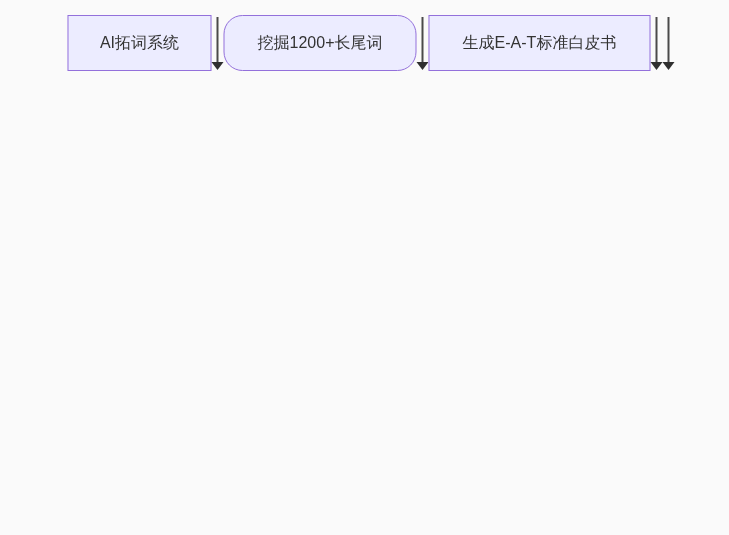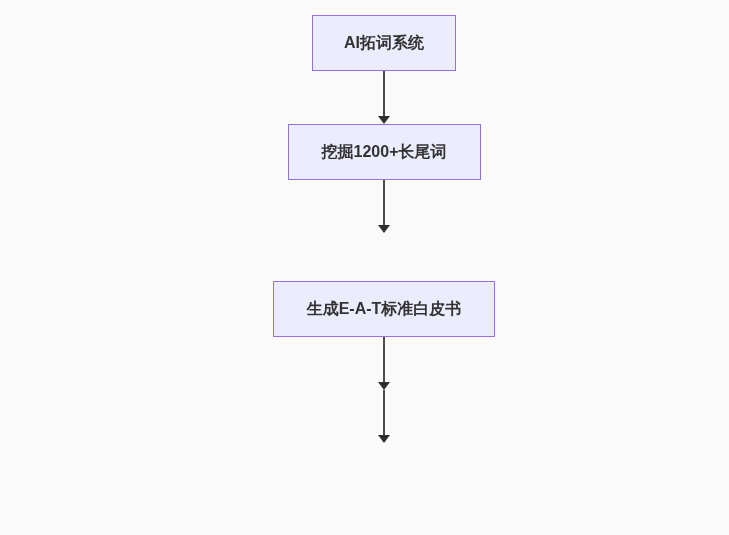--- a/index.html
+++ b/index.html
@@ -10,47 +10,45 @@
   }
   .canvas {
     position: relative;
     width: 729px;
     height: 535px;
     background: #fafafa;
     overflow: hidden;
   }
   .flowchart {
     position: absolute;
-    left: 384px;
+    left: 371px;
     top: 15px;
     transform: translateX(-50%);
     display: flex;
-    flex-direction: column;
     align-items: center;
-    font-weight: bold;
   }
   .node {
     box-sizing: border-box;
     min-height: 56px;
     display: flex;
     align-items: center;
     justify-content: center;
     padding: 8px 20px;
     background: #ECECFF;
     border: 1px solid #9370DB;
     color: #333333;
     font-size: 16px;
     line-height: 20px;
     text-align: center;
     white-space: nowrap;
   }
   
   .node.n1 { min-width: 144px; }
-  .node.n2 { min-width: 193px; }
-  .node.n3 { min-width: 222px; margin-top: 48px; }
+  .node.n2 { min-width: 193px; border-radius: 19px; }
+  .node.n3 { min-width: 222px; }
   .node.n4 { min-width: 215px; }
   .node.n5 { min-width: 233px; }
 
   .edge {
     height: 53px;
     display: flex;
     flex-direction: column;
     align-items: center;
   }
   .edge-line {

